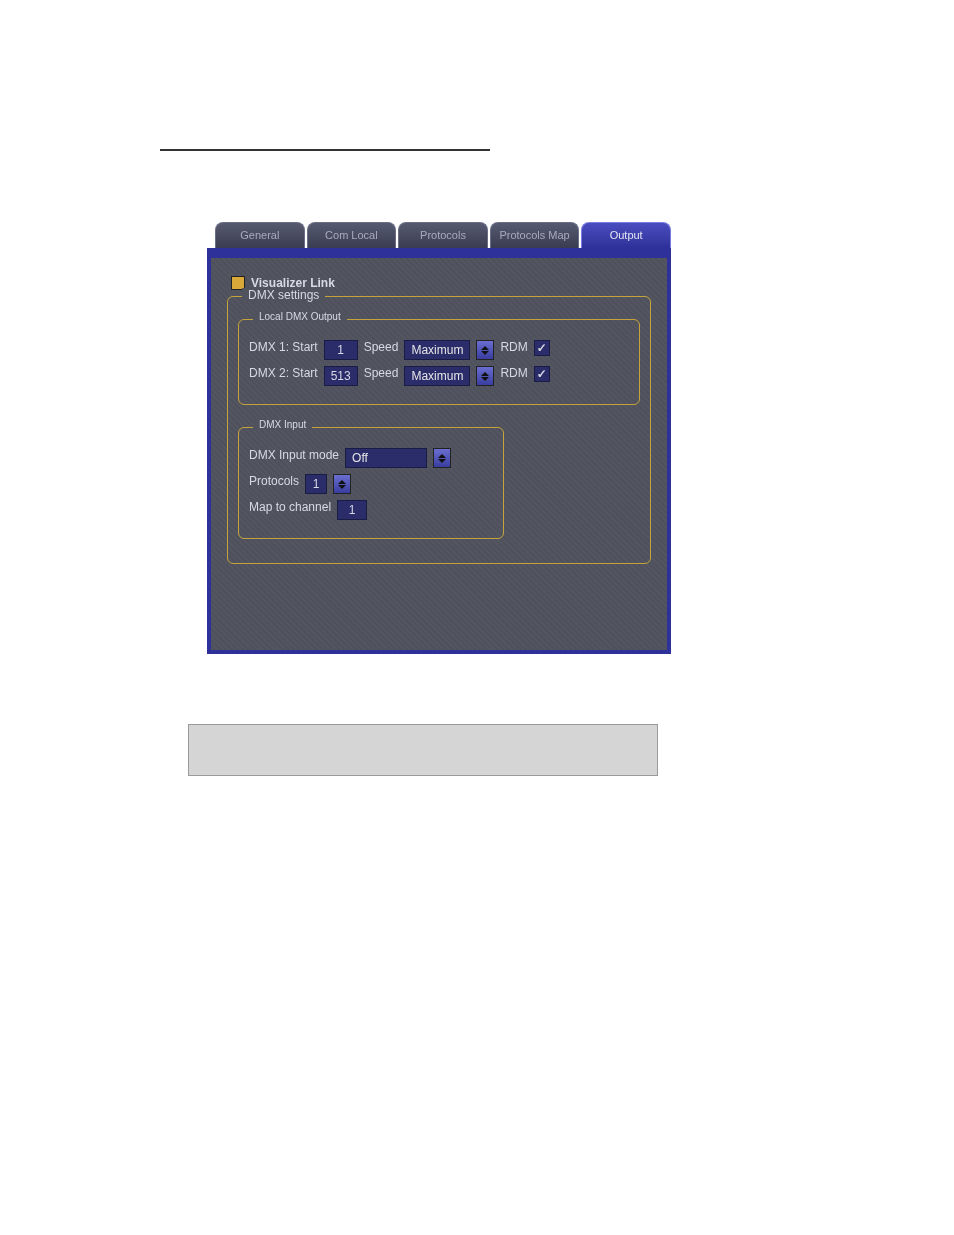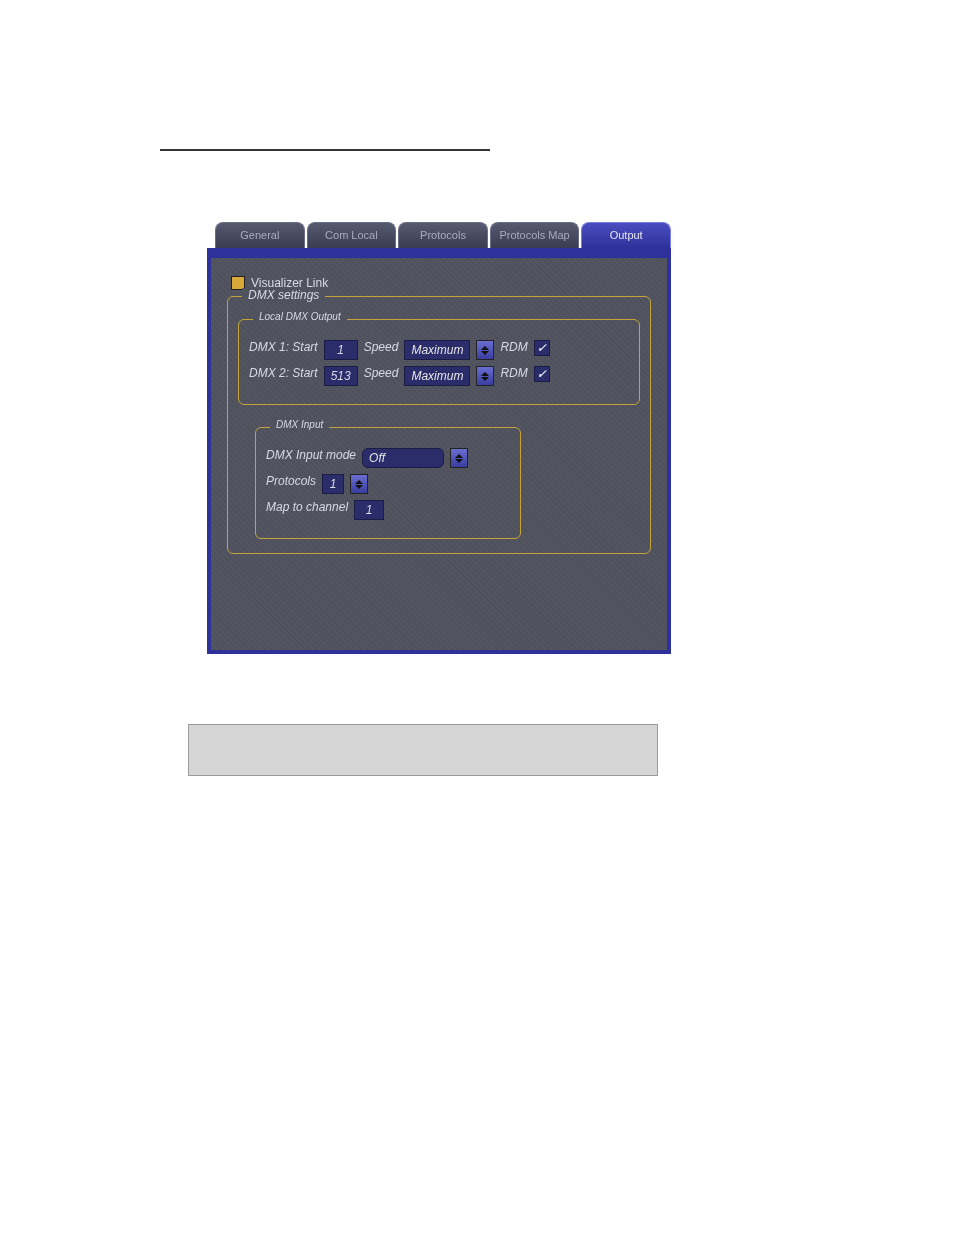--- a/index.html
+++ b/index.html
@@ -59,34 +59,34 @@
     padding: 18px 14px;
     color: #d8d9e4;
     font-size: 12px;
   }
   .checkbox-row {
     display: flex;
     align-items: center;
     gap: 6px;
     margin-left: 6px;
     margin-bottom: 4px;
+    font-weight: bold;
   }
   .checkbox {
     width: 14px;
     height: 14px;
     background: #d8a838;
     border: 1px solid #222;
   }
   .fieldset {
     border: 1px solid #c4a43a;
     border-radius: 6px;
     margin: 6px 2px;
-    padding: 14px 10px 14px 10px;
+    padding: 14px 10px 24px 10px;
     position: relative;
-    font-style: italic;
   }
   .fieldset .legend {
     position: absolute;
     top: -9px;
     left: 14px;
     background: #50535e;
     padding: 0 6px;
     font-size: 12px;
     color: #d8d9e4;
   }
@@ -166,22 +166,22 @@
   }
   .gray-box {
     position: absolute;
     top: 724px;
     left: 188px;
     width: 470px;
     height: 52px;
     background: #d5d5d5;
     border: 1px solid #9a9a9a;
   }
-  .dmx-input-fs { width: 266px; margin-top: 22px; margin-left: 17px; }
-  .sel-wide { width: 82px; border-radius: 6px; }
+  .dmx-input-fs { width: 266px; margin-top: 22px; }
+  .sel-wide { width: 82px; }
 </style>
 </head>
 <body>
 
 <div class="hr-line"></div>
 
 <div class="panel-wrap">
   <div class="tabs">
     <div class="tab">General</div>
     <div class="tab">Com Local</div>

